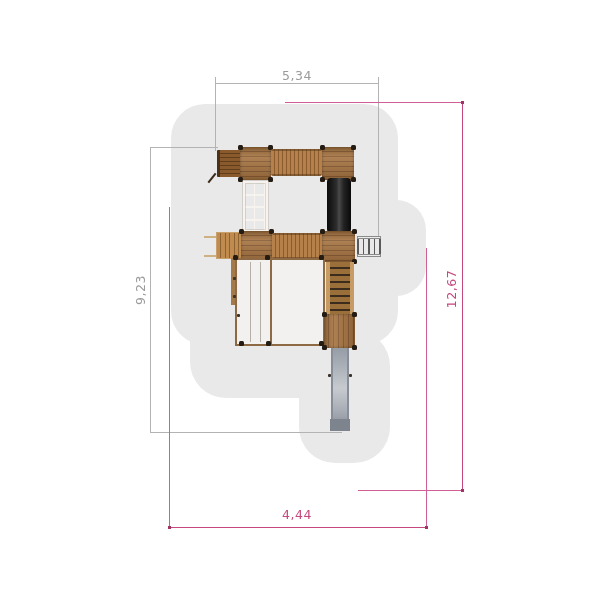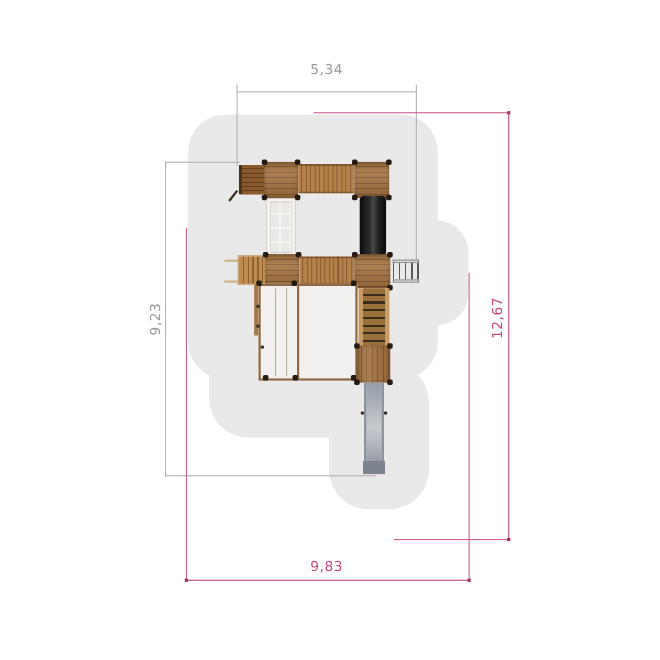--- a/index.html
+++ b/index.html
@@ -63,36 +63,36 @@
 <div id="canvas">
 
   <div class="zone" style="left:171px;top:104px;width:227px;height:241px;border-radius:34px;"></div>
   <div class="zone" style="left:352px;top:200px;width:74px;height:96px;border-radius:30px;"></div>
   <div class="zone" style="left:190px;top:256px;width:150px;height:142px;border-radius:36px;"></div>
   <div class="zone" style="left:299px;top:330px;width:91px;height:133px;border-radius:36px;"></div>
 
   <div class="dl" style="left:215px;top:83px;width:164px;height:1px;"></div>
   <div class="dl" style="left:215px;top:77px;width:1px;height:74px;"></div>
   <div class="dl" style="left:378px;top:77px;width:1px;height:160px;"></div>
-  <div class="dimtext" style="left:266px;top:55px;width:62px;height:16px;">5,34</div>
+  <div class="dimtext" style="left:266px;top:68px;width:62px;height:16px;">5,34</div>
 
   <div class="dl" style="left:150px;top:147px;width:1px;height:286px;"></div>
   <div class="dl" style="left:150px;top:147px;width:68px;height:1px;"></div>
   <div class="dl" style="left:150px;top:432px;width:192px;height:1px;"></div>
   <div class="dimtext rot" style="left:111px;top:282px;width:60px;height:16px;">9,23</div>
 
   <div class="dlp main" style="left:462px;top:102px;width:1px;height:389px;"></div>
   <div class="dlp" style="left:285px;top:102px;width:178px;height:1px;"></div>
   <div class="dlp" style="left:358px;top:490px;width:105px;height:1px;"></div>
   <div class="dimtext pink rot" style="left:417px;top:281px;width:70px;height:16px;">12,67</div>
 
   <div class="dlp main" style="left:169px;top:527px;width:258px;height:1px;"></div>
   <div class="dlp" style="left:169px;top:207px;width:1px;height:321px;"></div>
   <div class="dlp" style="left:426px;top:248px;width:1px;height:280px;"></div>
-  <div class="dimtext pink" style="left:267px;top:507px;width:60px;height:16px;">9,83</div>
+  <div class="dimtext pink" style="left:267px;top:507px;width:60px;height:16px;">4,44</div>
 
   <div class="dot" style="left:461px;top:101px;"></div>
   <div class="dot" style="left:461px;top:489px;"></div>
   <div class="dot" style="left:425px;top:526px;"></div>
   <div class="dot" style="left:168px;top:526px;"></div>
 
   <div class="ramptop" style="left:217px;top:150px;width:25px;height:27px;"></div>
   <div class="hook" style="left:211px;top:172px;width:2px;height:12px;"></div>
 
   <div class="platform" style="left:240px;top:147px;width:31px;height:33px;">

